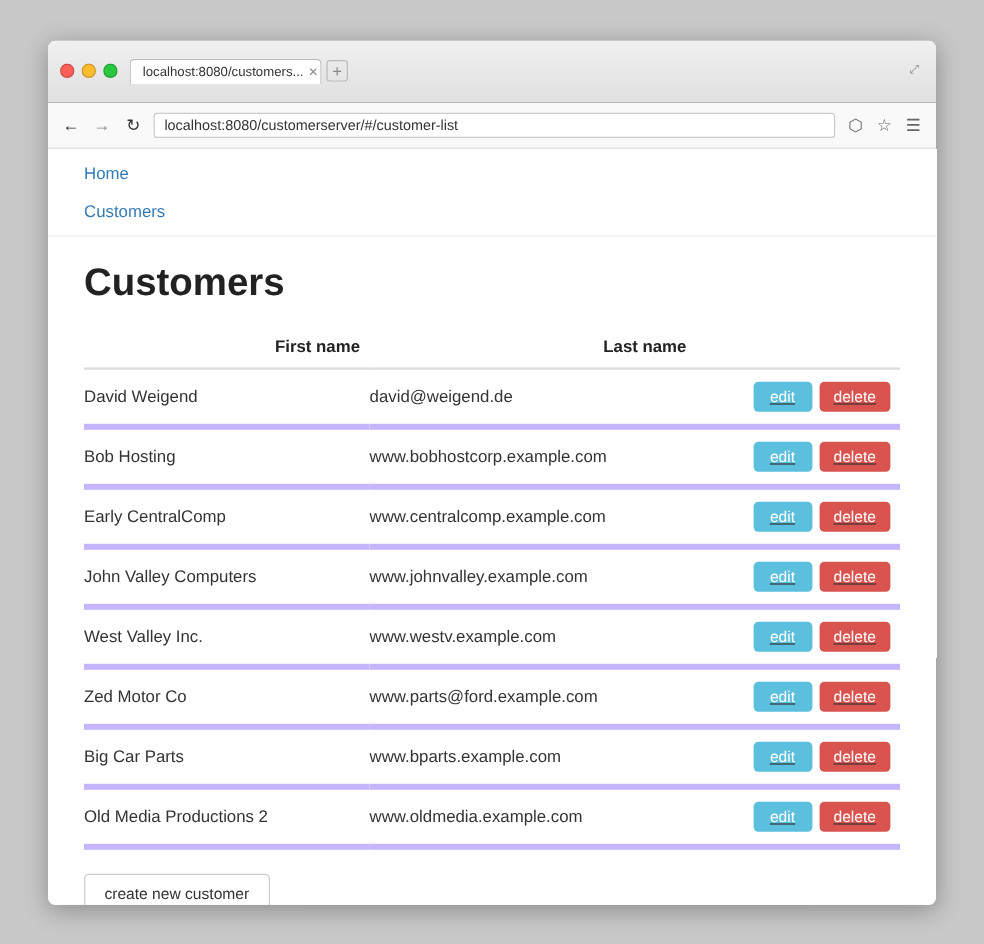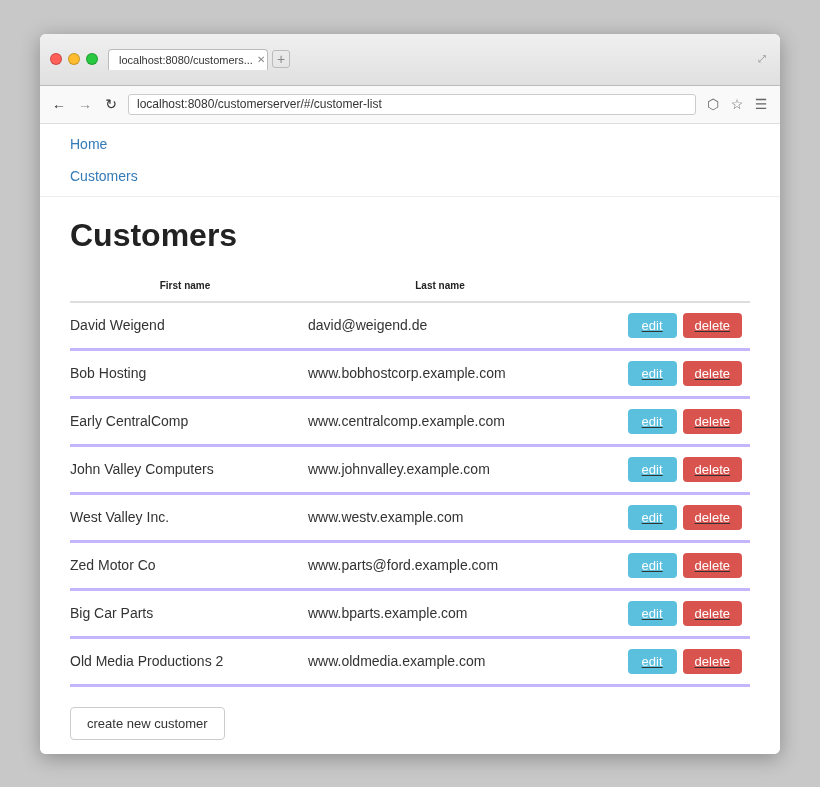--- a/index.html
+++ b/index.html
@@ -177,32 +177,32 @@
       color: #222;
       margin-bottom: 20px;
     }
 
     
     .customer-table {
       width: 100%;
       border-collapse: collapse;
     }
     .customer-table th {
-      text-align: center;
-      font-size: 10px;
+      text-align: right;
+      font-size: 14px;
       font-weight: bold;
       color: #222;
       padding: 6px 8px 10px 0;
       border-bottom: 2px solid #ddd;
     }
     .customer-table td {
       padding: 10px 8px 10px 0;
       font-size: 14px;
       color: #333;
-      border-bottom: 3px solid #c4b5fd;
+      border-bottom: 5px solid #c4b5fd;
       vertical-align: middle;
     }
     .col-first { width: 35%; }
     .col-last { width: 40%; }
     .col-actions { width: 25%; text-align: right; text-decoration: underline; }
 
     .action-buttons {
       display: flex;
       justify-content: flex-end;
       gap: 6px;

